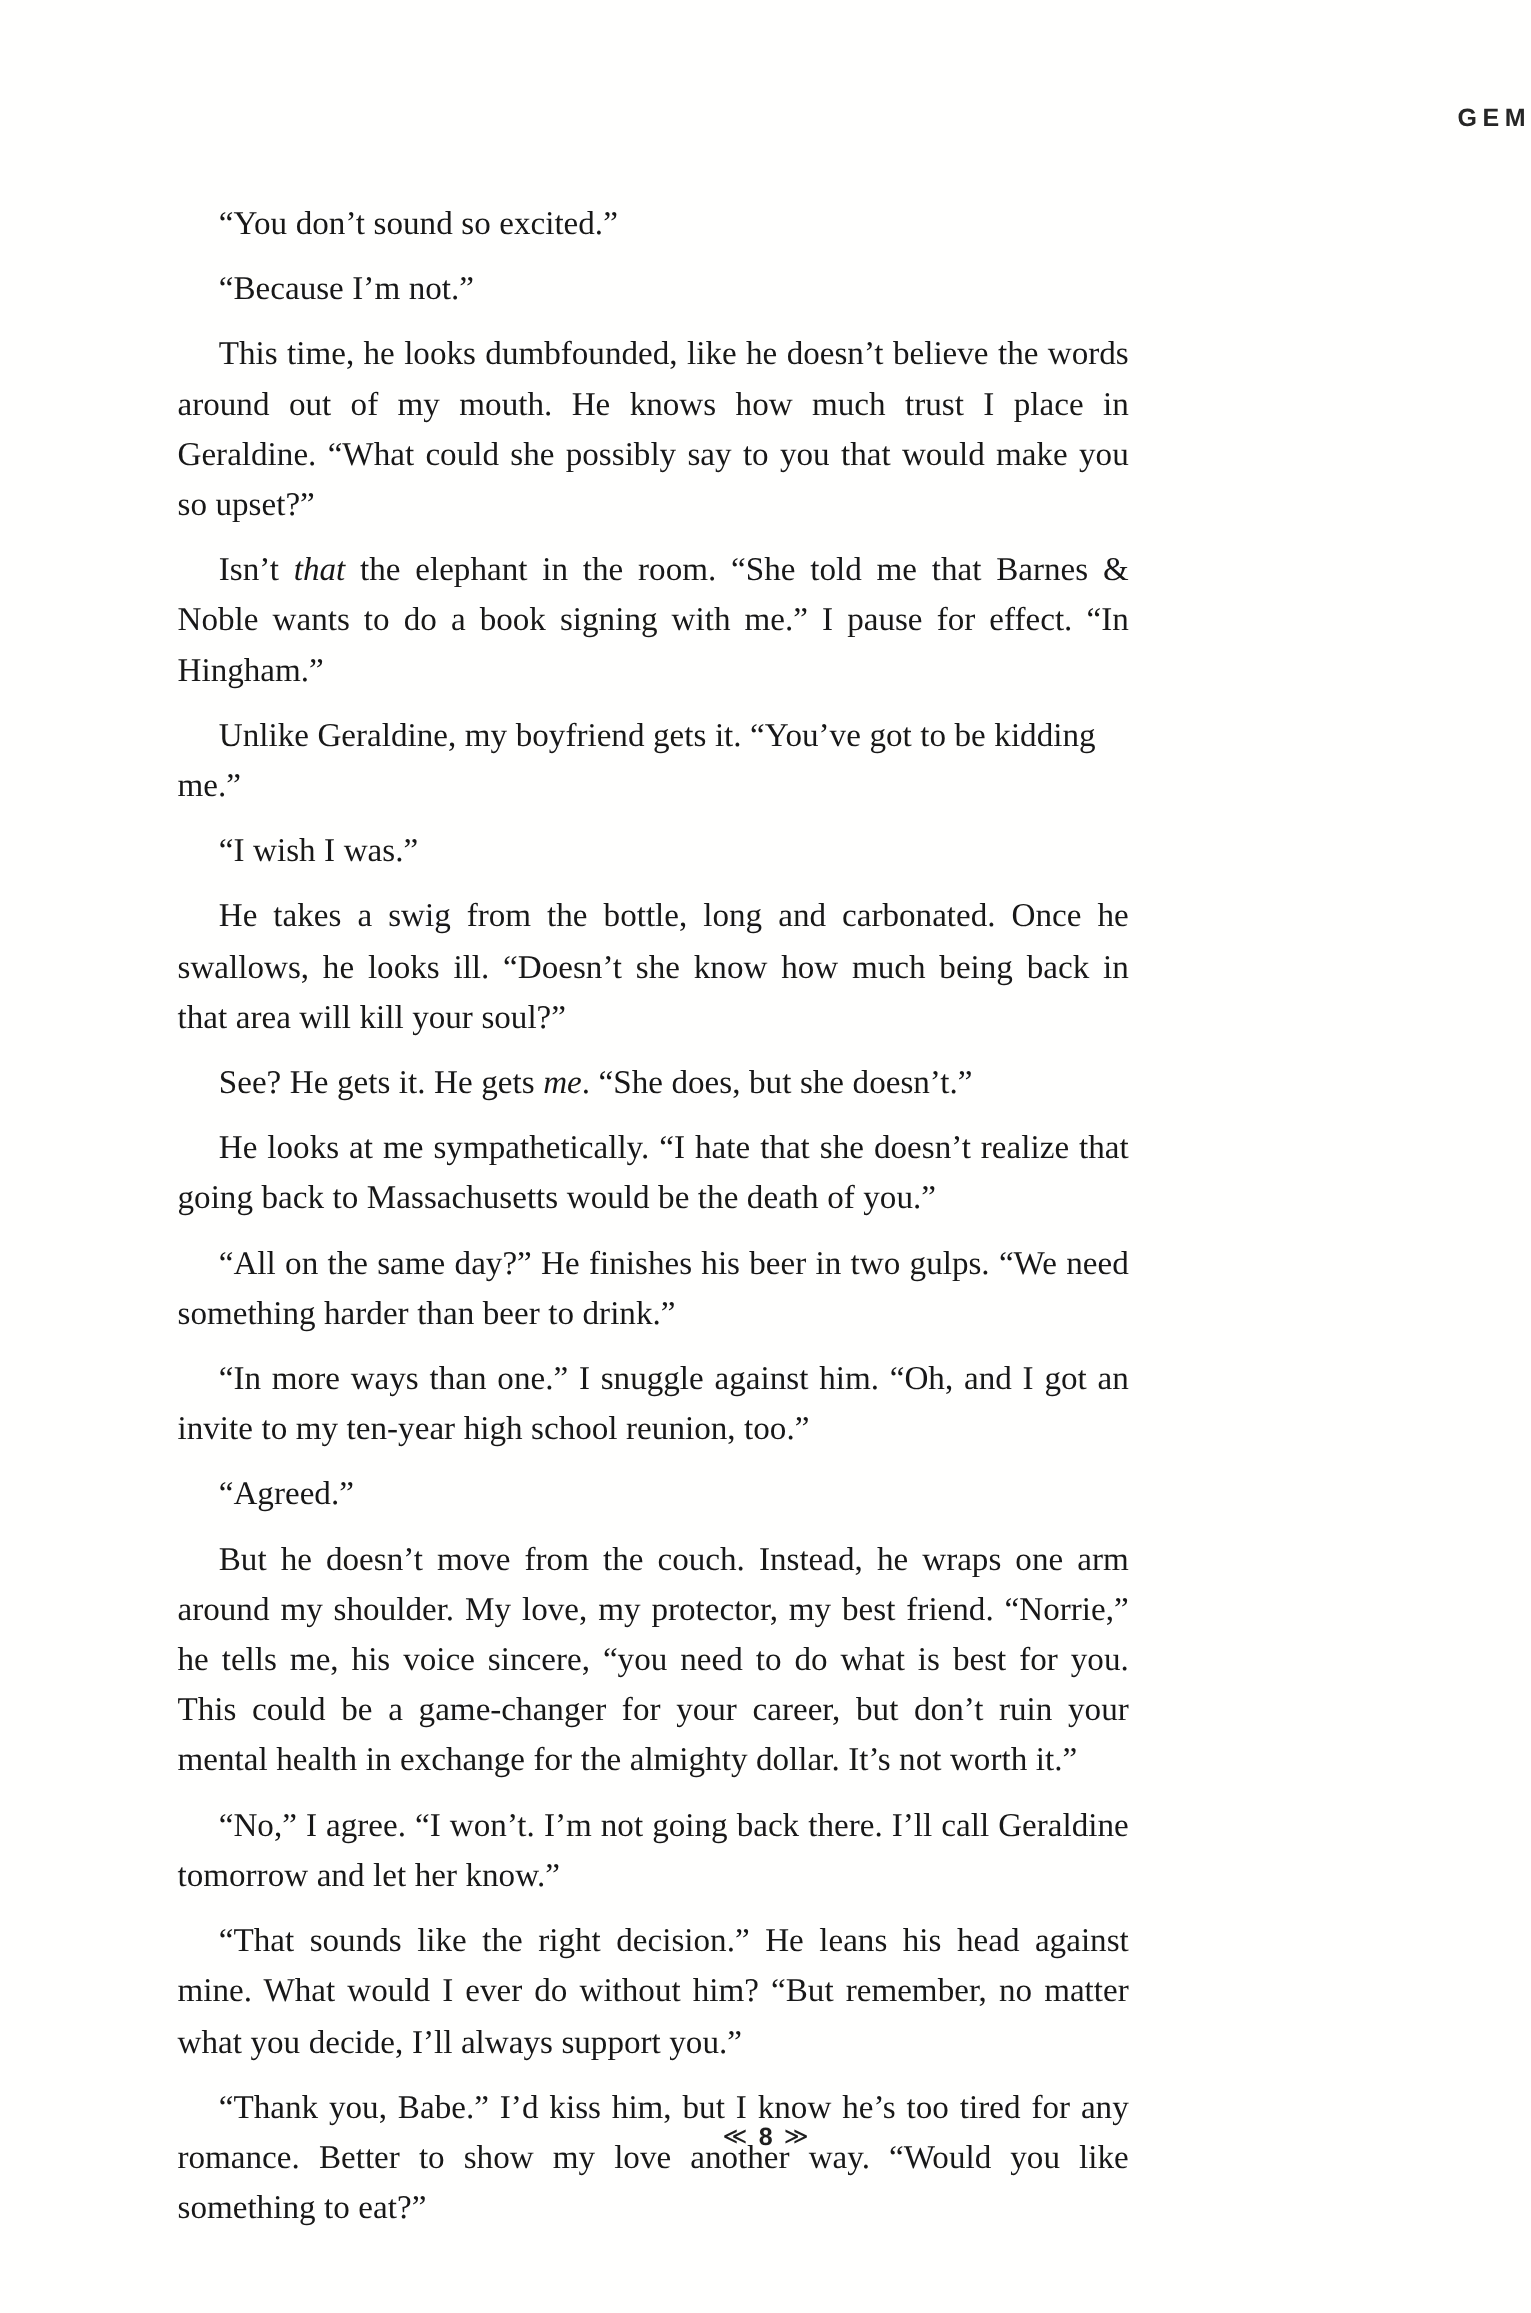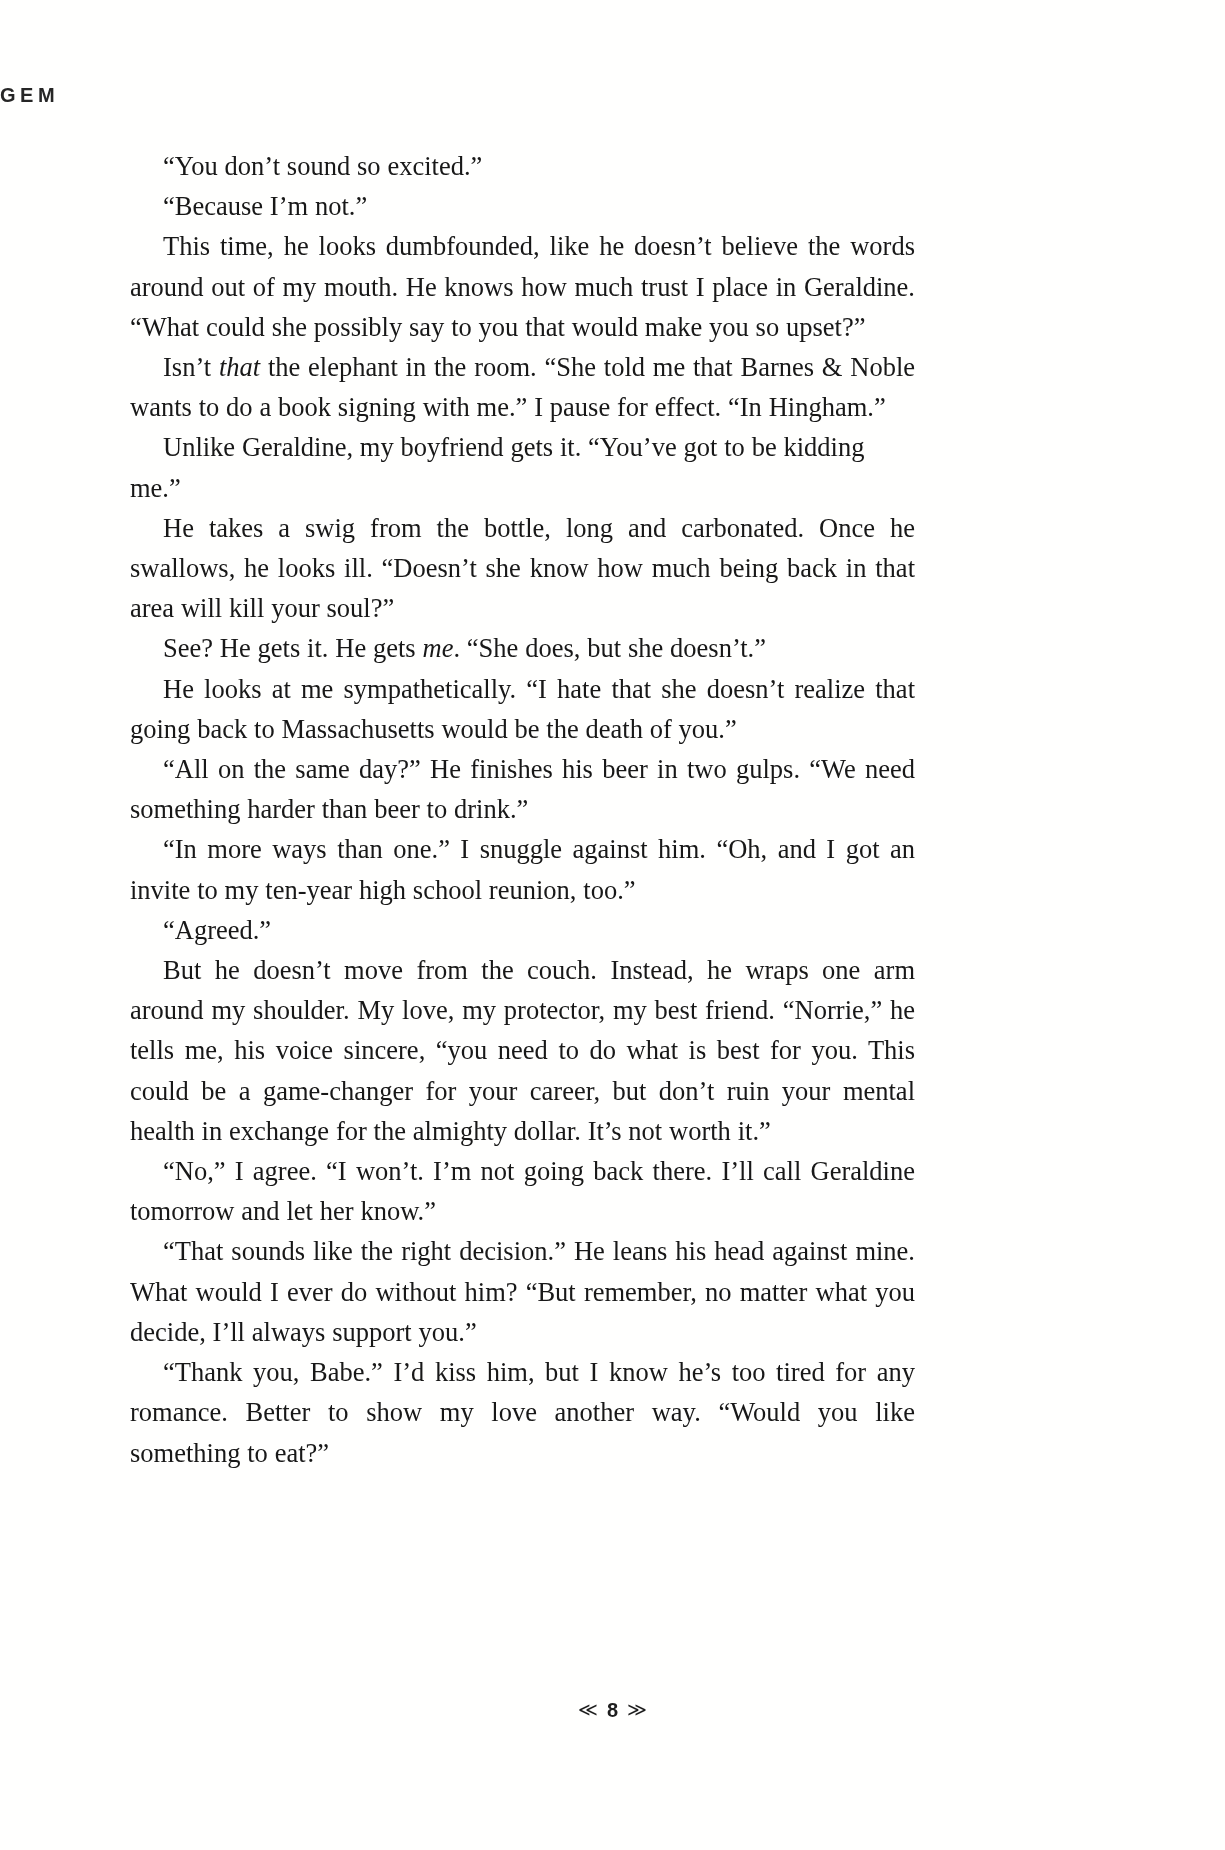--- a/index.html
+++ b/index.html
@@ -23,41 +23,41 @@
     height: 1850px;
     background: #fffffe;
   }
 
   
   .running-head {
     position: absolute;
     left: 0;
     top: 84px;
     width: 1225px;
-    text-align: left;
+    text-align: right;
   }
   .running-head .rh-text {
     font-family: "Liberation Sans", "DejaVu Sans", sans-serif;
     font-weight: bold;
     font-size: 20px;
     letter-spacing: 4.5px;
     color: #262626;
     text-indent: 4.5px;
   }
 
   
   .textblock {
     position: absolute;
     left: 130px;
     top: 146px;
     width: 785px;
   }
 
   .para {
-    margin: 0;
+    margin: 12px;
     text-align: justify;
     text-justify: inter-word;
     font-size: 26.5px;
     line-height: 40.2px;
     text-indent: 33px;
     color: #181818;
     -webkit-font-smoothing: antialiased;
     word-spacing: 0.2px;
   }
   .para.short {
@@ -111,20 +111,21 @@
     <p class="para short">“You don’t sound so excited.”</p>
 
     <p class="para short">“Because I’m not.”</p>
 
     <p class="para">This time, he looks dumbfounded, like he doesn’t believe the words around out of my mouth. He knows how much trust I place in Geraldine. “What could she possibly say to you that would make you so upset?”</p>
 
     <p class="para"><span>Isn’t </span><em>that</em><span> the elephant in the room. “She told me that Barnes &amp; Noble wants to do a book signing with me.” I pause for effect. “In Hingham.”</span></p>
 
     <p class="para short">Unlike Geraldine, my boyfriend gets it. “You’ve got to be kidding me.”</p>
 
+    <p class="para short">“I wish I was.”</p>
 
     <p class="para">He takes a swig from the bottle, long and carbonated. Once he swallows, he looks ill. “Doesn’t she know how much being back in that area will kill your soul?”</p>
 
     <p class="para short"><span>See? He gets it. He gets </span><em>me</em><span>. “She does, but she doesn’t.”</span></p>
 
     <p class="para">He looks at me sympathetically. “I hate that she doesn’t realize that going back to Massachusetts would be the death of you.”</p>
 
     <p class="para">“All on the same day?” He finishes his beer in two gulps. “We need something harder than beer to drink.”</p>
 
     <p class="para">“In more ways than one.” I snuggle against him. “Oh, and I got an invite to my ten-year high school reunion, too.”</p>

